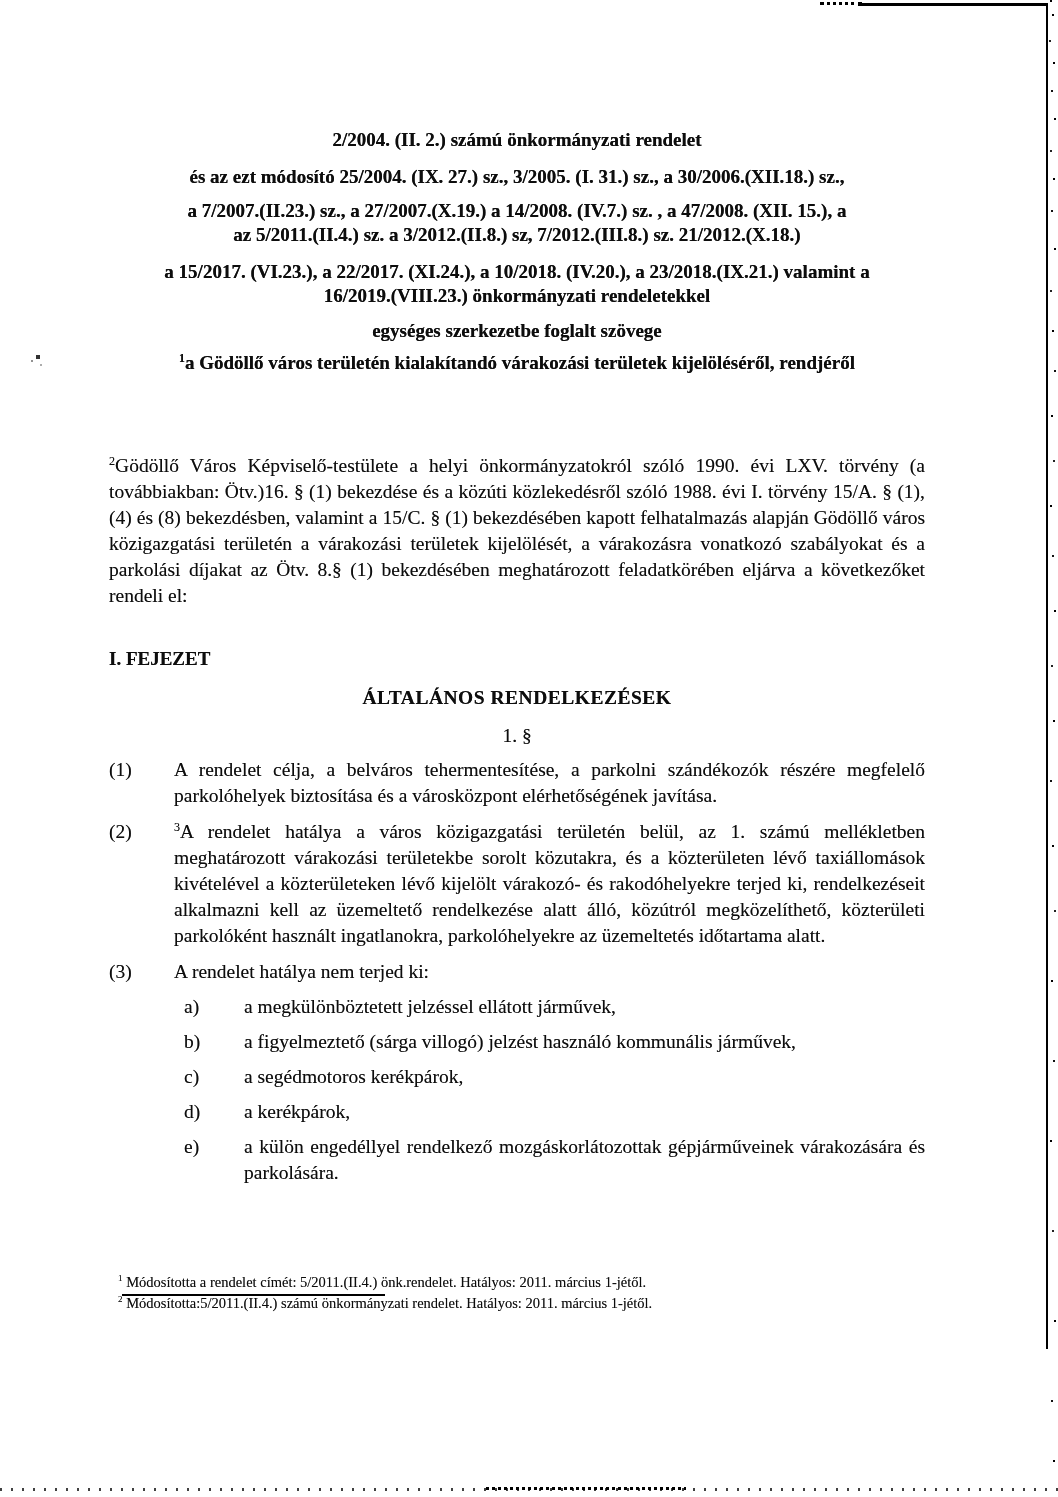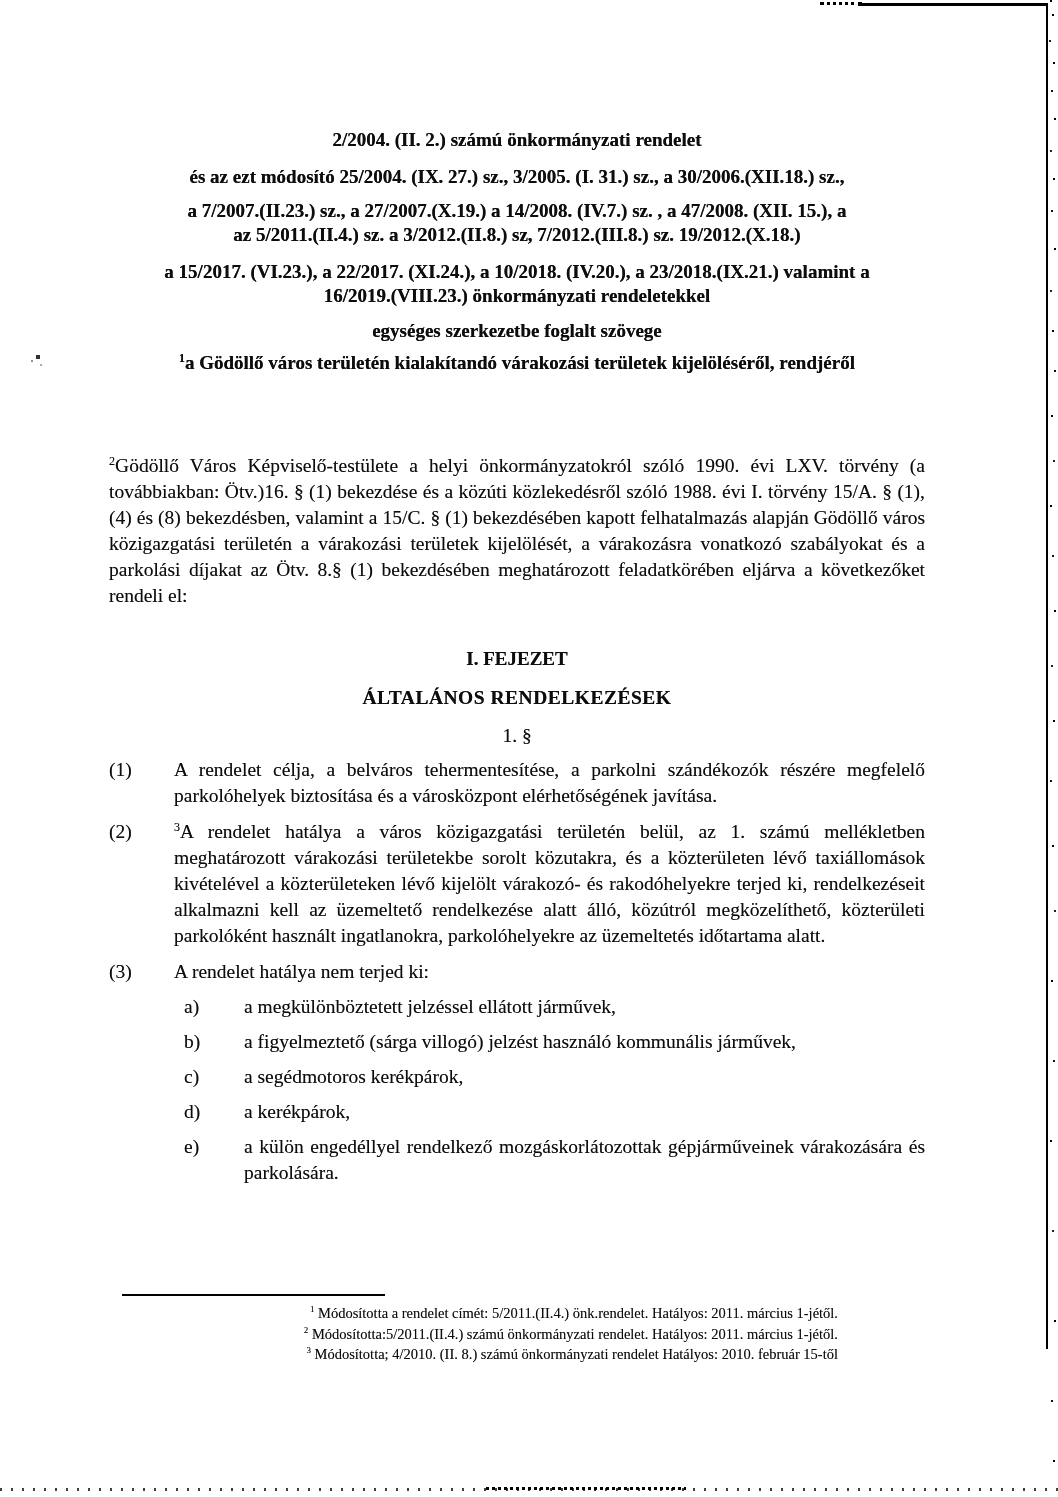--- a/index.html
+++ b/index.html
@@ -35,21 +35,21 @@
   .m11 { margin-top: 11px; }
   .m13 { margin-top: 13px; }
   .m9  { margin-top: 9px; }
   .preamble {
     margin: 78px 0 0 0;
     font-size: 19.5px;
     line-height: 26px;
     text-align: justify;
     text-shadow: 0 0 0.3px rgba(0,0,0,0.45);
   }
-  .chapter { margin-top: 38px; font-weight: bold; font-size: 19px; text-align: center; line-height: 23px; text-shadow: 0 0 0.4px rgba(0,0,0,0.6); }
+  .chapter { margin-top: 38px; font-weight: bold; font-size: 19px; text-align: left; line-height: 23px; text-shadow: 0 0 0.4px rgba(0,0,0,0.6); }
   .chapter-title { margin-top: 16px; font-weight: bold; font-size: 19.5px; text-align: center; line-height: 23px; letter-spacing: 0.5px; text-shadow: 0 0 0.4px rgba(0,0,0,0.6); }
   .section-no { margin-top: 15px; font-size: 19.5px; text-align: center; line-height: 23px; text-shadow: 0 0 0.3px rgba(0,0,0,0.5); }
   .para {
     display: flex;
     margin-top: 10px;
     font-size: 19.5px;
     line-height: 26px;
     text-shadow: 0 0 0.3px rgba(0,0,0,0.45);
   }
   .para .pnum { width: 65px; flex: 0 0 65px; }
@@ -66,26 +66,25 @@
   .list-item .ltext { flex: 1; text-align: justify; }
   sup { font-size: 0.62em; line-height: 0; vertical-align: super; }
   .footnote-rule {
     position: absolute;
     left: 122px; top: 1294px;
     width: 263px; height: 2px;
     background: #000;
   }
   .footnotes {
     position: absolute;
-    left: 118px; top: 1303px;
+    left: 118px; top: 1272px;
     width: 720px;
     font-size: 14.5px;
     line-height: 20.5px;
     text-shadow: 0 0 0.3px rgba(0,0,0,0.4);
-    text-align: right;
   }
   
   .artifact { position: absolute; pointer-events: none; }
   .top-edge-dots { top: 2px; left: 820px; width: 42px; height: 0; border-top: 3px dotted #000; }
   .top-edge-line { top: 3px; left: 858px; width: 190px; height: 3px; background: #000; }
   .right-edge-line { top: 4px; left: 1046px; width: 2px; height: 1345px; background: #000; }
   .right-edge-noise { top: 0; left: 1050px; width: 2px; height: 2px; background: #000;
     box-shadow: 2px 14px #000, -1px 40px #222, 3px 62px #000, 1px 90px #111, 4px 118px #000,
       0px 150px #222, 3px 178px #000, 1px 210px #111, 4px 248px #000, 0px 290px #222,
       2px 330px #000, 4px 370px #111, 1px 415px #000, 3px 460px #222, 0px 505px #000,
@@ -103,21 +102,21 @@
 </head>
 <body>
 
 <div class="content">
 
   <div class="hline">2/2004. (II. 2.) számú önkormányzati rendelet</div>
   <div class="hline m14">és az ezt módosító 25/2004. (IX. 27.) sz., 3/2005. (I. 31.) sz., a 30/2006.(XII.18.) sz.,</div>
 
   <div class="hblock m11">
     <div>a 7/2007.(II.23.) sz., a 27/2007.(X.19.) a 14/2008. (IV.7.) sz. , a 47/2008. (XII. 15.), a</div>
-    <div>az 5/2011.(II.4.) sz. a 3/2012.(II.8.) sz, 7/2012.(III.8.) sz. 19/2012.(X.18.)</div>
+    <div>az 5/2011.(II.4.) sz. a 3/2012.(II.8.) sz, 7/2012.(III.8.) sz. 21/2012.(X.18.)</div>
   </div>
 
   <div class="hblock m13">
     <div>a 15/2017. (VI.23.), a 22/2017. (XI.24.), a 10/2018. (IV.20.), a 23/2018.(IX.21.) valamint a</div>
     <div>16/2019.(VIII.23.) önkormányzati rendeletekkel</div>
   </div>
 
   <div class="hline m11">egységes szerkezetbe foglalt szövege</div>
 
   <div class="hblock m9"><sup>1</sup><span>a Gödöllő város területén kialakítandó várakozási területek kijelöléséről, rendjéről</span></div>
@@ -165,21 +164,20 @@
     <div class="ltext">a külön engedéllyel rendelkező mozgáskorlátozottak gépjárműveinek várakozására és parkolására.</div>
   </div>
 
 </div>
 
 <div class="footnote-rule"></div>
 
 <div class="footnotes">
   <div><sup>1</sup> <span>Módosította a rendelet címét: 5/2011.(II.4.) önk.rendelet. Hatályos: 2011. március 1-jétől.</span></div>
   <div><sup>2</sup> <span>Módosította:5/2011.(II.4.) számú önkormányzati rendelet. Hatályos: 2011. március 1-jétől.</span></div>
-  <div><sup>3</sup> <span>Módosította; 4/2010. (II. 8.) számú önkormányzati rendelet Hatályos: 2010. február 15-től</span></div>
 </div>
 
 <div class="artifact top-edge-dots"></div>
 <div class="artifact top-edge-line"></div>
 <div class="artifact right-edge-line"></div>
 <div class="artifact right-edge-noise"></div>
 <div class="artifact bottom-noise-line"></div>
 <div class="artifact bottom-noise-dense"></div>
 <div class="artifact left-speck"></div>
 

